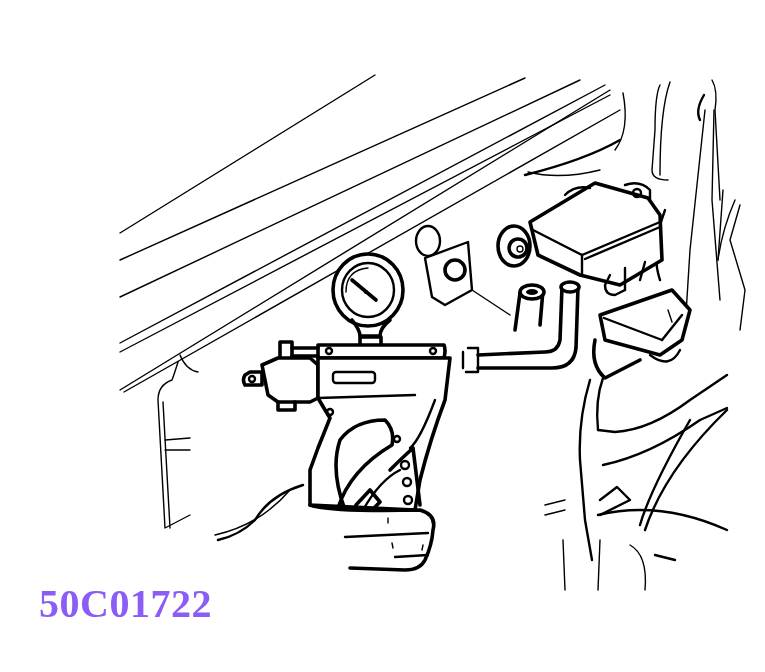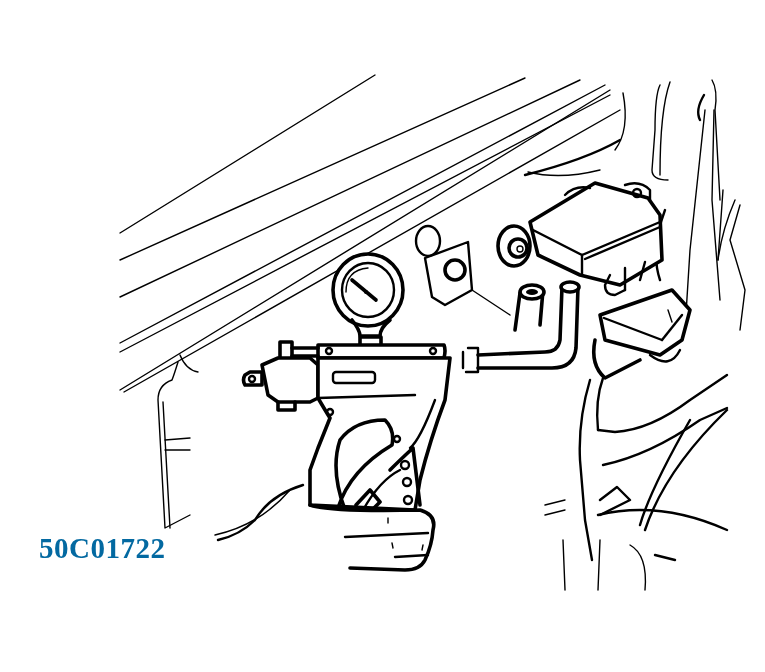--- a/index.html
+++ b/index.html
@@ -1,21 +1,21 @@
 <!DOCTYPE html>
 <html><head>
 <meta charset="utf-8">
 <style>
   html, body { margin:0; padding:0; background:#ffffff; }
   .canvas { position:relative; width:765px; height:672px; background:#ffffff; overflow:hidden; }
   svg.art { position:absolute; left:0; top:0; width:765px; height:672px; }
   .label {
-    position:absolute; left:39px; top:532px;
+    position:absolute; left:39px; top:580px;
     font-family:"Liberation Serif", "DejaVu Serif", serif;
-    font-weight:bold; font-size:29px; color:#0369a1; letter-spacing:0.5px;
+    font-weight:bold; font-size:40px; color:#8b5cf6; letter-spacing:0.5px;
   }
   .s { fill:none; stroke:#000; stroke-linecap:round; stroke-linejoin:round; }
   .t1 { stroke-width:1.4; }
   .t2 { stroke-width:2.4; }
   .t3 { stroke-width:3.6; }
   .fillw { fill:#fff; }
   .fillb { fill:#000; }
 </style>
 </head>
 <body>

